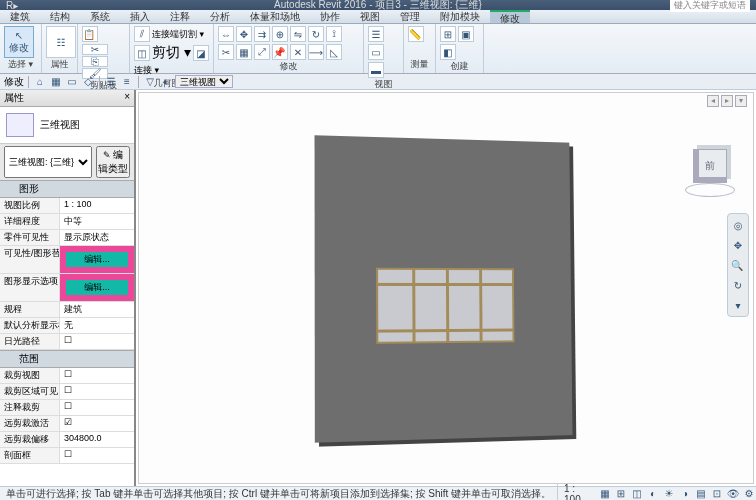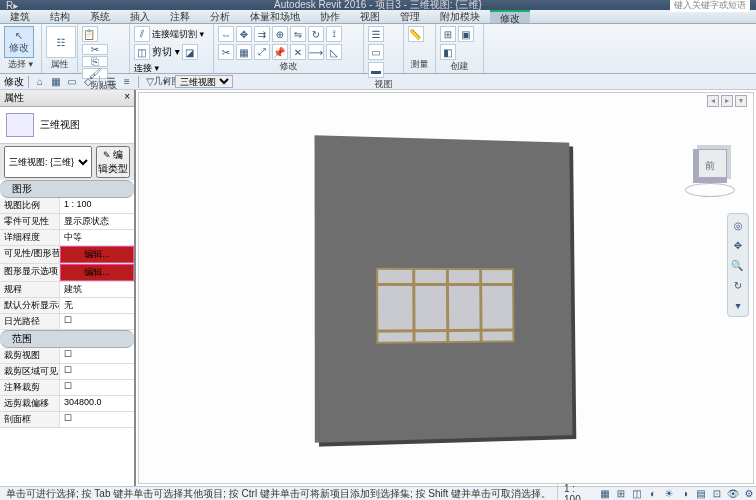--- a/index.html
+++ b/index.html
@@ -28,25 +28,25 @@
 
 .main { display: flex; height: calc(100% - 10px - 14px - 50px - 16px - 14px); }
 .props-panel { width: 136px; background: #f0f0f0; border-right: 2px solid #888; display: flex; flex-direction: column; }
 .props-header { background: linear-gradient(#eee,#ddd); padding: 1px 4px; display: flex; justify-content: space-between; border-bottom: 1px solid #aaa; font-size: 10px; }
 .type-sel { padding: 6px; display: flex; align-items: center; gap: 6px; background: #fff; border-bottom: 1px solid #ccc; }
 .type-icon { width: 28px; height: 24px; background: #eef; border: 1px solid #99c; }
 .instance-row { display: flex; padding: 2px 4px; gap: 4px; background: #e8e8e8; }
 .instance-row select { flex: 1; font-size: 9px; }
 .instance-row button { font-size: 9px; flex: 1; text-align: center; }
 .prop-grid { flex: 1; overflow-y: auto; background: #fff; }
-.prop-cat { background: #d0d8e0; padding: 1px 12px; font-size: 10px; border-top: 1px solid #aaa; border-bottom: 1px solid #aaa; border-radius: 8px; }
+.prop-cat { background: #d0d8e0; padding: 1px 19px; font-size: 10px; border-top: 1px solid #aaa; border-bottom: 1px solid #aaa; }
 .prop-row { display: flex; border-bottom: 1px solid #ddd; }
 .prop-row .k { width: 60px; padding: 1px 4px; background: #f4f4f4; border-right: 1px solid #ddd; font-size: 9px; overflow: hidden; white-space: nowrap; }
 .prop-row .v { flex: 1; padding: 1px 4px; font-size: 9px; background: #fff; overflow: hidden; white-space: nowrap; }
-.prop-row .v.btn { text-align: center; background: #b91c1c; border: 1px solid #ec4899; }
+.prop-row .v.btn { text-align: center; background: #14b8a6; border: 6px solid #ec4899; }
 .help-link { padding: 2px 4px; color: #06c; text-decoration: underline; font-size: 9px; display:flex; justify-content:space-between; }
 .help-link button { font-size: 9px; }
 
 .viewport { flex: 1; background: #fdfdfd; position: relative; border: 1px solid #ccc; margin: 2px; }
 .wall { position: absolute; left: 50%; top: 50%; transform: translate(-50%,-50%) perspective(900px) rotateY(10deg) rotateX(2deg); width: 260px; height: 300px; background: #6e6e6e; box-shadow: 4px 4px 0 #444; }
 .window { position: absolute; left: 60px; top: 130px; width: 140px; height: 75px; background: #c8cad0; border: 2px solid #a38c5a; }
 .mullion-v { position: absolute; top:0; bottom:0; width:3px; background:#a38c5a; }
 .mullion-h { position: absolute; left:0; right:0; height:3px; background:#a38c5a; }
 .viewcube { position: absolute; right: 16px; top: 50px; width: 54px; height: 54px; }
 .cube-face { position:absolute; left:10px; top:6px; width:34px; height:34px; background:#e8ecef; border:1px solid #aab; display:flex; align-items:center; justify-content:center; color:#667; font-size:10px; box-shadow: 4px -4px 0 #cdd4da, 4px -4px 0 1px #aab inset; }
@@ -109,21 +109,21 @@
         <div class="ribbon-btn" style="width:26px;height:11px">🖌</div>
       </div>
     </div>
     <div class="label">剪贴板</div>
   </div>
   <div class="ribbon-group" style="width:84px">
     <div class="icons">
       <div class="ribbon-btn">⫽</div>
         <span style="font-size:9px">连接端切割 ▾</span>
       <div class="ribbon-btn">◫</div>
-        <span style="font-size:10px">剪切 ▾</span>
+        <span style="font-size:14px">剪切 ▾</span>
       <div class="ribbon-btn">◪</div>
         <span style="font-size:9px">连接 ▾</span>
     </div>
     <div class="label">几何图形</div>
   </div>
   <div class="ribbon-group" style="width:150px">
     <div class="icons">
       <div class="ribbon-btn">⇔</div>
       <div class="ribbon-btn">✥</div>
       <div class="ribbon-btn">⇉</div>
@@ -195,28 +195,28 @@
       <select><option>三维视图: {三维}</option></select>
       <button>✎ <span>编辑类型</span></button>
     </div>
     <div class="prop-grid">
       <div class="prop-cat">图形</div>
       <div class="prop-row">
           <div class="k">视图比例</div>
           <div class="v">1 : 100</div>
         </div>
       <div class="prop-row">
+          <div class="k">详细程度</div>
+          <div class="v">中等</div>
+        </div>
+      <div class="prop-row">
           <div class="k">零件可见性</div>
           <div class="v">显示原状态</div>
         </div>
       <div class="prop-row">
-          <div class="k">详细程度</div>
-          <div class="v">中等</div>
-        </div>
-      <div class="prop-row">
           <div class="k">可见性/图形替换</div>
           <div class="v btn">编辑...</div>
         </div>
       <div class="prop-row">
           <div class="k">图形显示选项</div>
           <div class="v btn">编辑...</div>
         </div>
       <div class="prop-row">
           <div class="k">规程</div>
           <div class="v">建筑</div>
@@ -234,20 +234,24 @@
           <div class="k">裁剪视图</div>
           <div class="v">☐</div>
         </div>
       <div class="prop-row">
           <div class="k">裁剪区域可见</div>
           <div class="v">☐</div>
         </div>
       <div class="prop-row">
           <div class="k">注释裁剪</div>
           <div class="v">☐</div>
+        </div>
+      <div class="prop-row">
+          <div class="k">远剪裁激活</div>
+          <div class="v">☑</div>
         </div>
       <div class="prop-row">
           <div class="k">远剪裁偏移</div>
           <div class="v">304800.0</div>
         </div>
       <div class="prop-row">
           <div class="k">剖面框</div>
           <div class="v">☐</div>
         </div>
 

